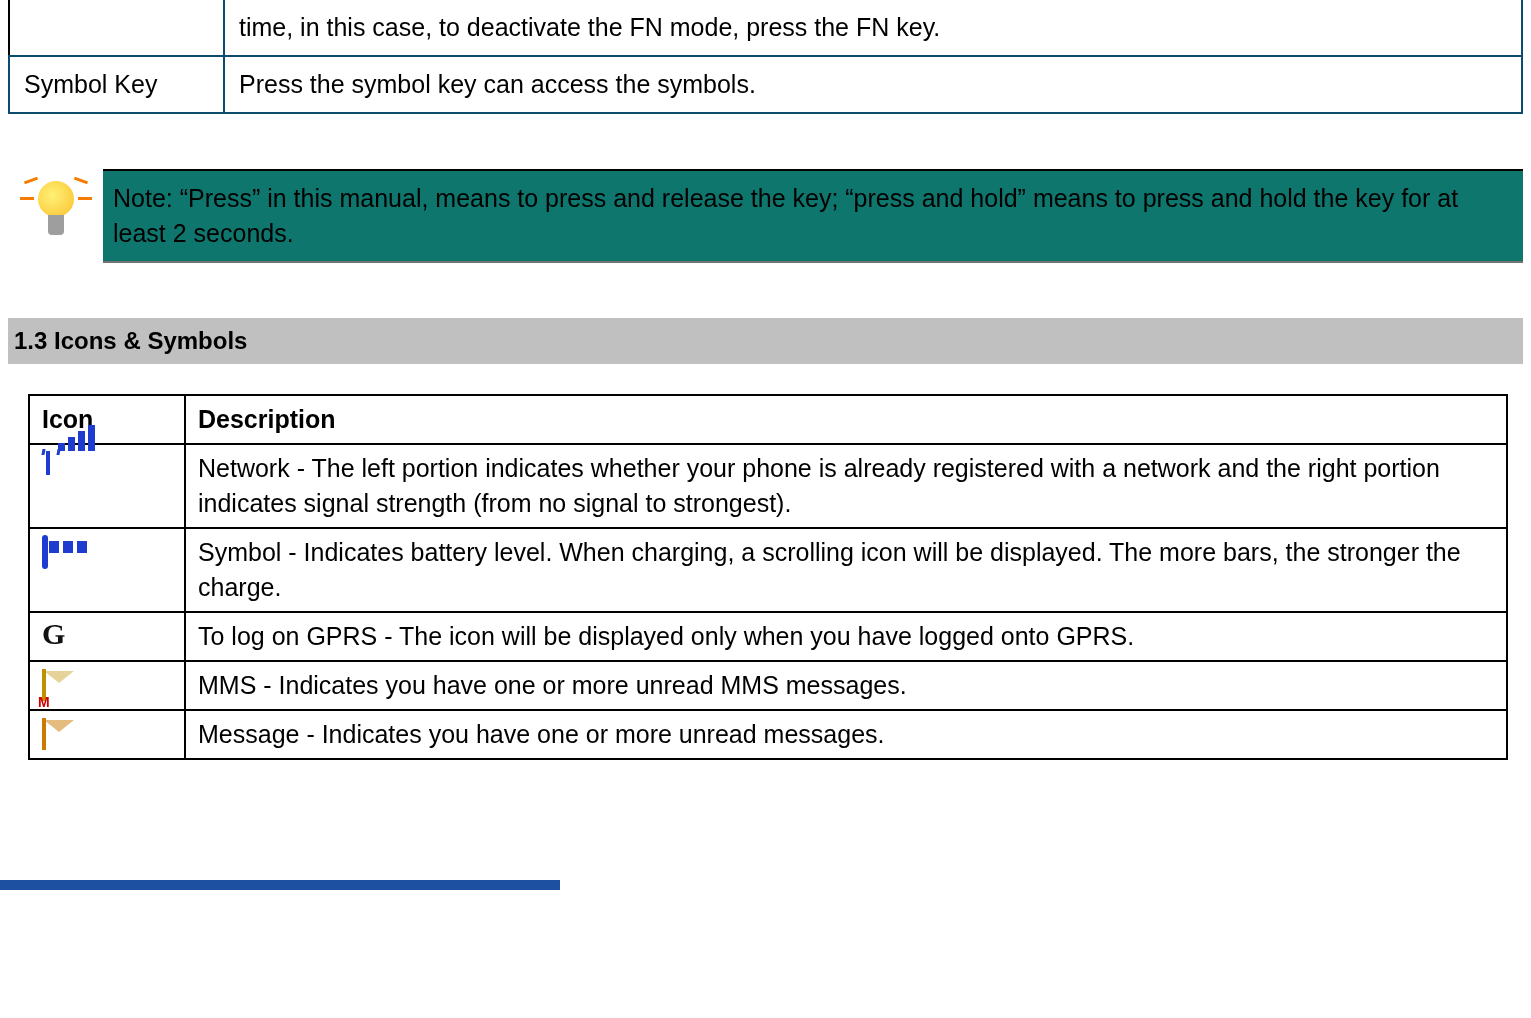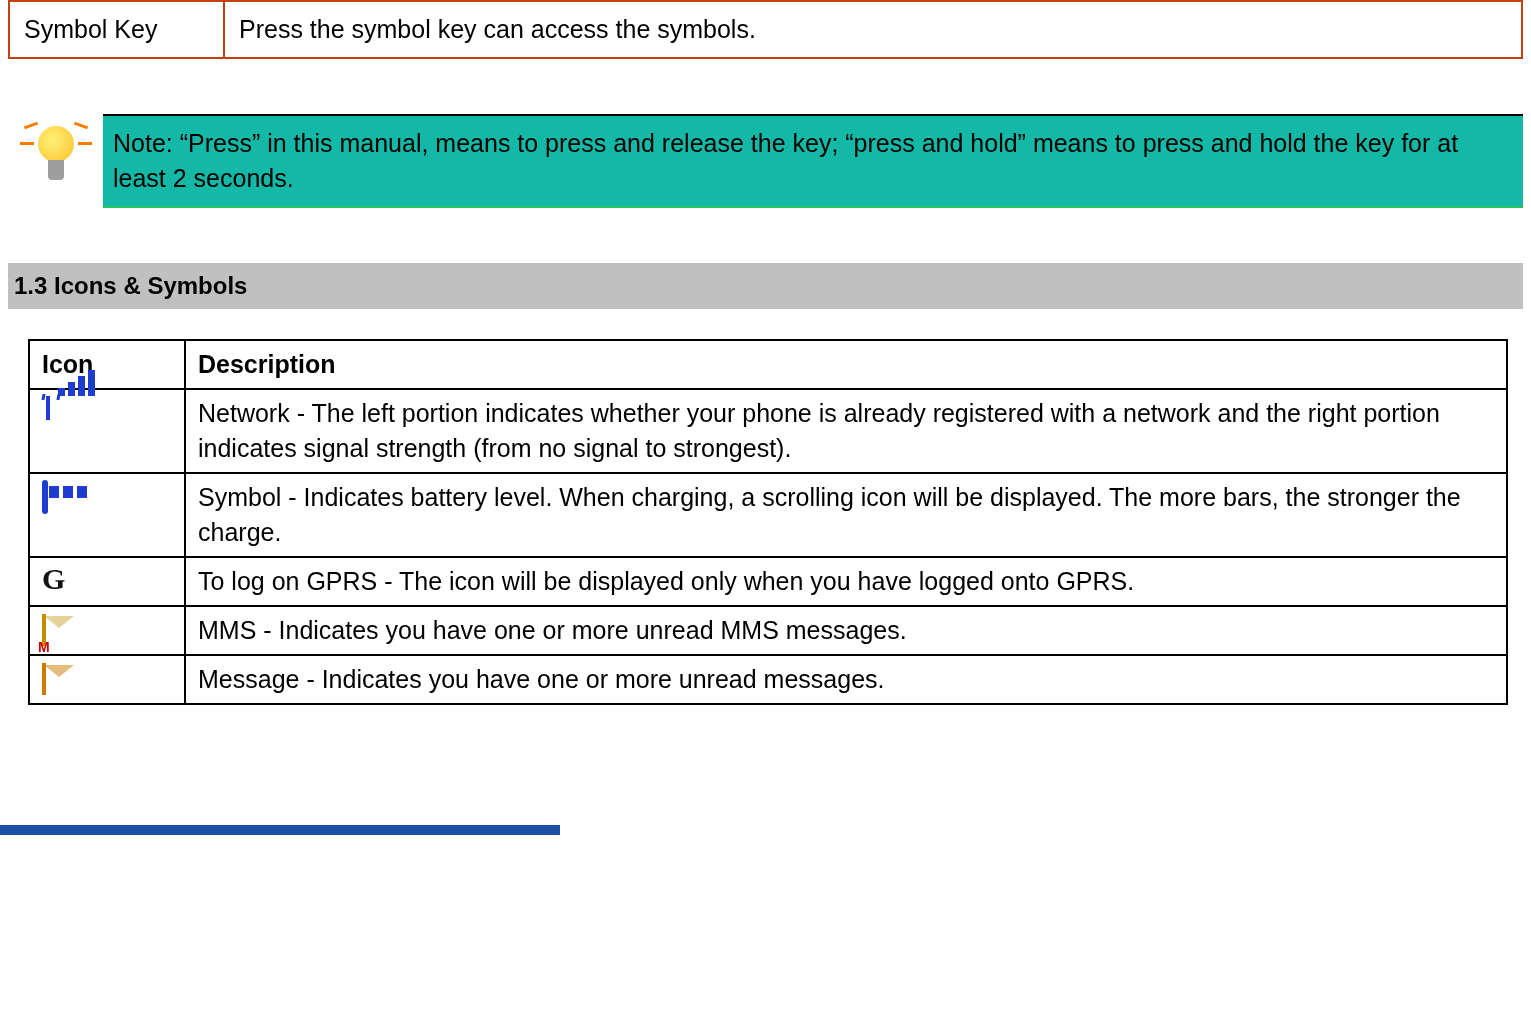--- a/index.html
+++ b/index.html
@@ -16,21 +16,21 @@
     padding: 0 0 50px 0;
   }
 
   
   table.keys {
     width: 1515px;
     margin: 0 8px 0 8px;
     border-collapse: collapse;
   }
   table.keys td {
-    border: 2px solid #c2410c;
+    border: 2px solid #0c4a6e;
     padding: 10px 14px;
     vertical-align: top;
   }
   table.keys td.keyname {
     width: 185px;
   }
   table.keys tr.top td {
     border-top: none; 
   }
   table.keys tr.top td.keyname {
@@ -73,23 +73,23 @@
     width: 14px; height: 3px;
     background: #f57c00;
   }
   .bulb .r1 { top: 4px; left: -8px; transform: rotate(-20deg); }
   .bulb .r2 { top: 4px; right: -8px; transform: rotate(20deg); }
   .bulb .r3 { top: 22px; left: -12px; }
   .bulb .r4 { top: 22px; right: -12px; }
 
   .note-box {
     flex: 1;
-    background: #14b8a6;
+    background: #0f766e;
     border-top: 2px solid #000;
-    border-bottom: 2px solid #22c55e;
+    border-bottom: 2px solid #737373;
     padding: 10px 16px 10px 10px;
   }
 
   
   .section-heading {
     margin: 55px 8px 0 8px;
     background: #c0c0c0;
     font-weight: bold;
     font-size: 24px;
     padding: 6px 6px;
@@ -220,20 +220,24 @@
     background: #1e50a2;
   }
 </style>
 </head>
 <body>
 
 <div class="page">
 
   <table class="keys">
     <tbody>
+        <tr class="top">
+      <td class="keyname"></td>
+      <td>time, in this case, to deactivate the FN mode, press the FN key.</td>
+    </tr>
     <tr>
       <td class="keyname">Symbol Key</td>
       <td>Press the symbol key can access the symbols.</td>
     </tr>
   </tbody>
     </table>
 
   <div class="note-wrap">
     <div class="bulb-cell">
       <div class="bulb">

